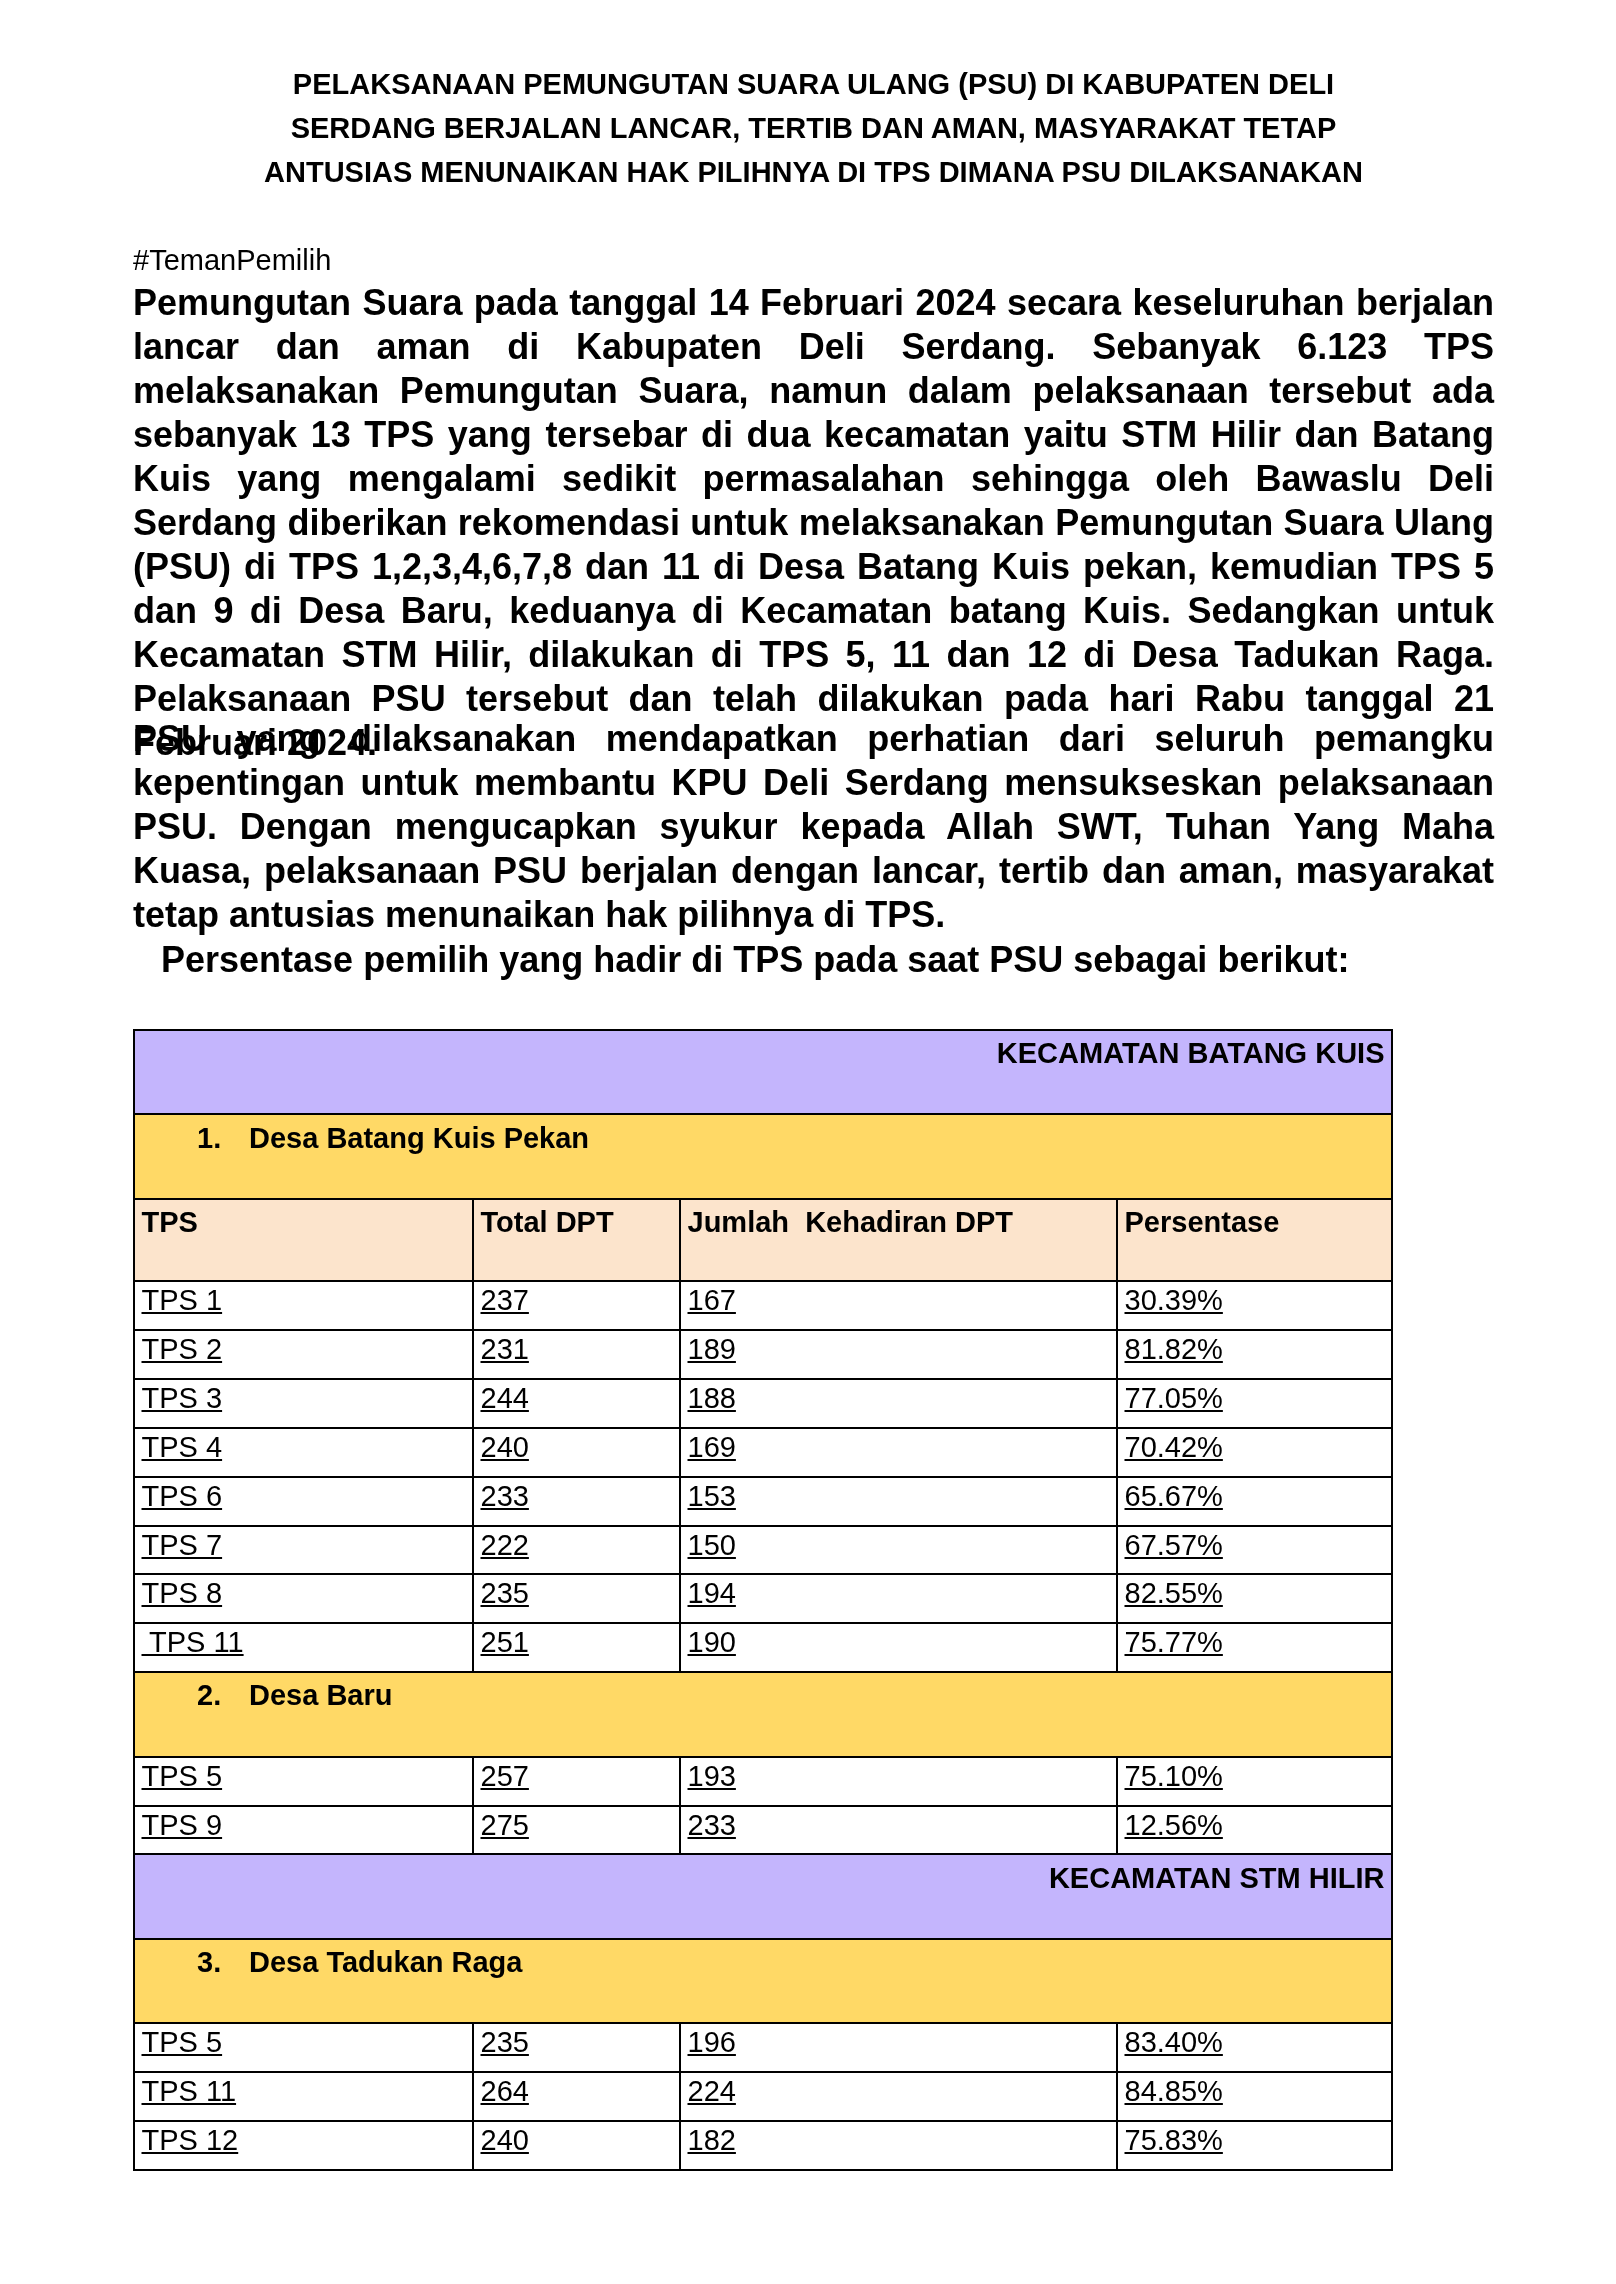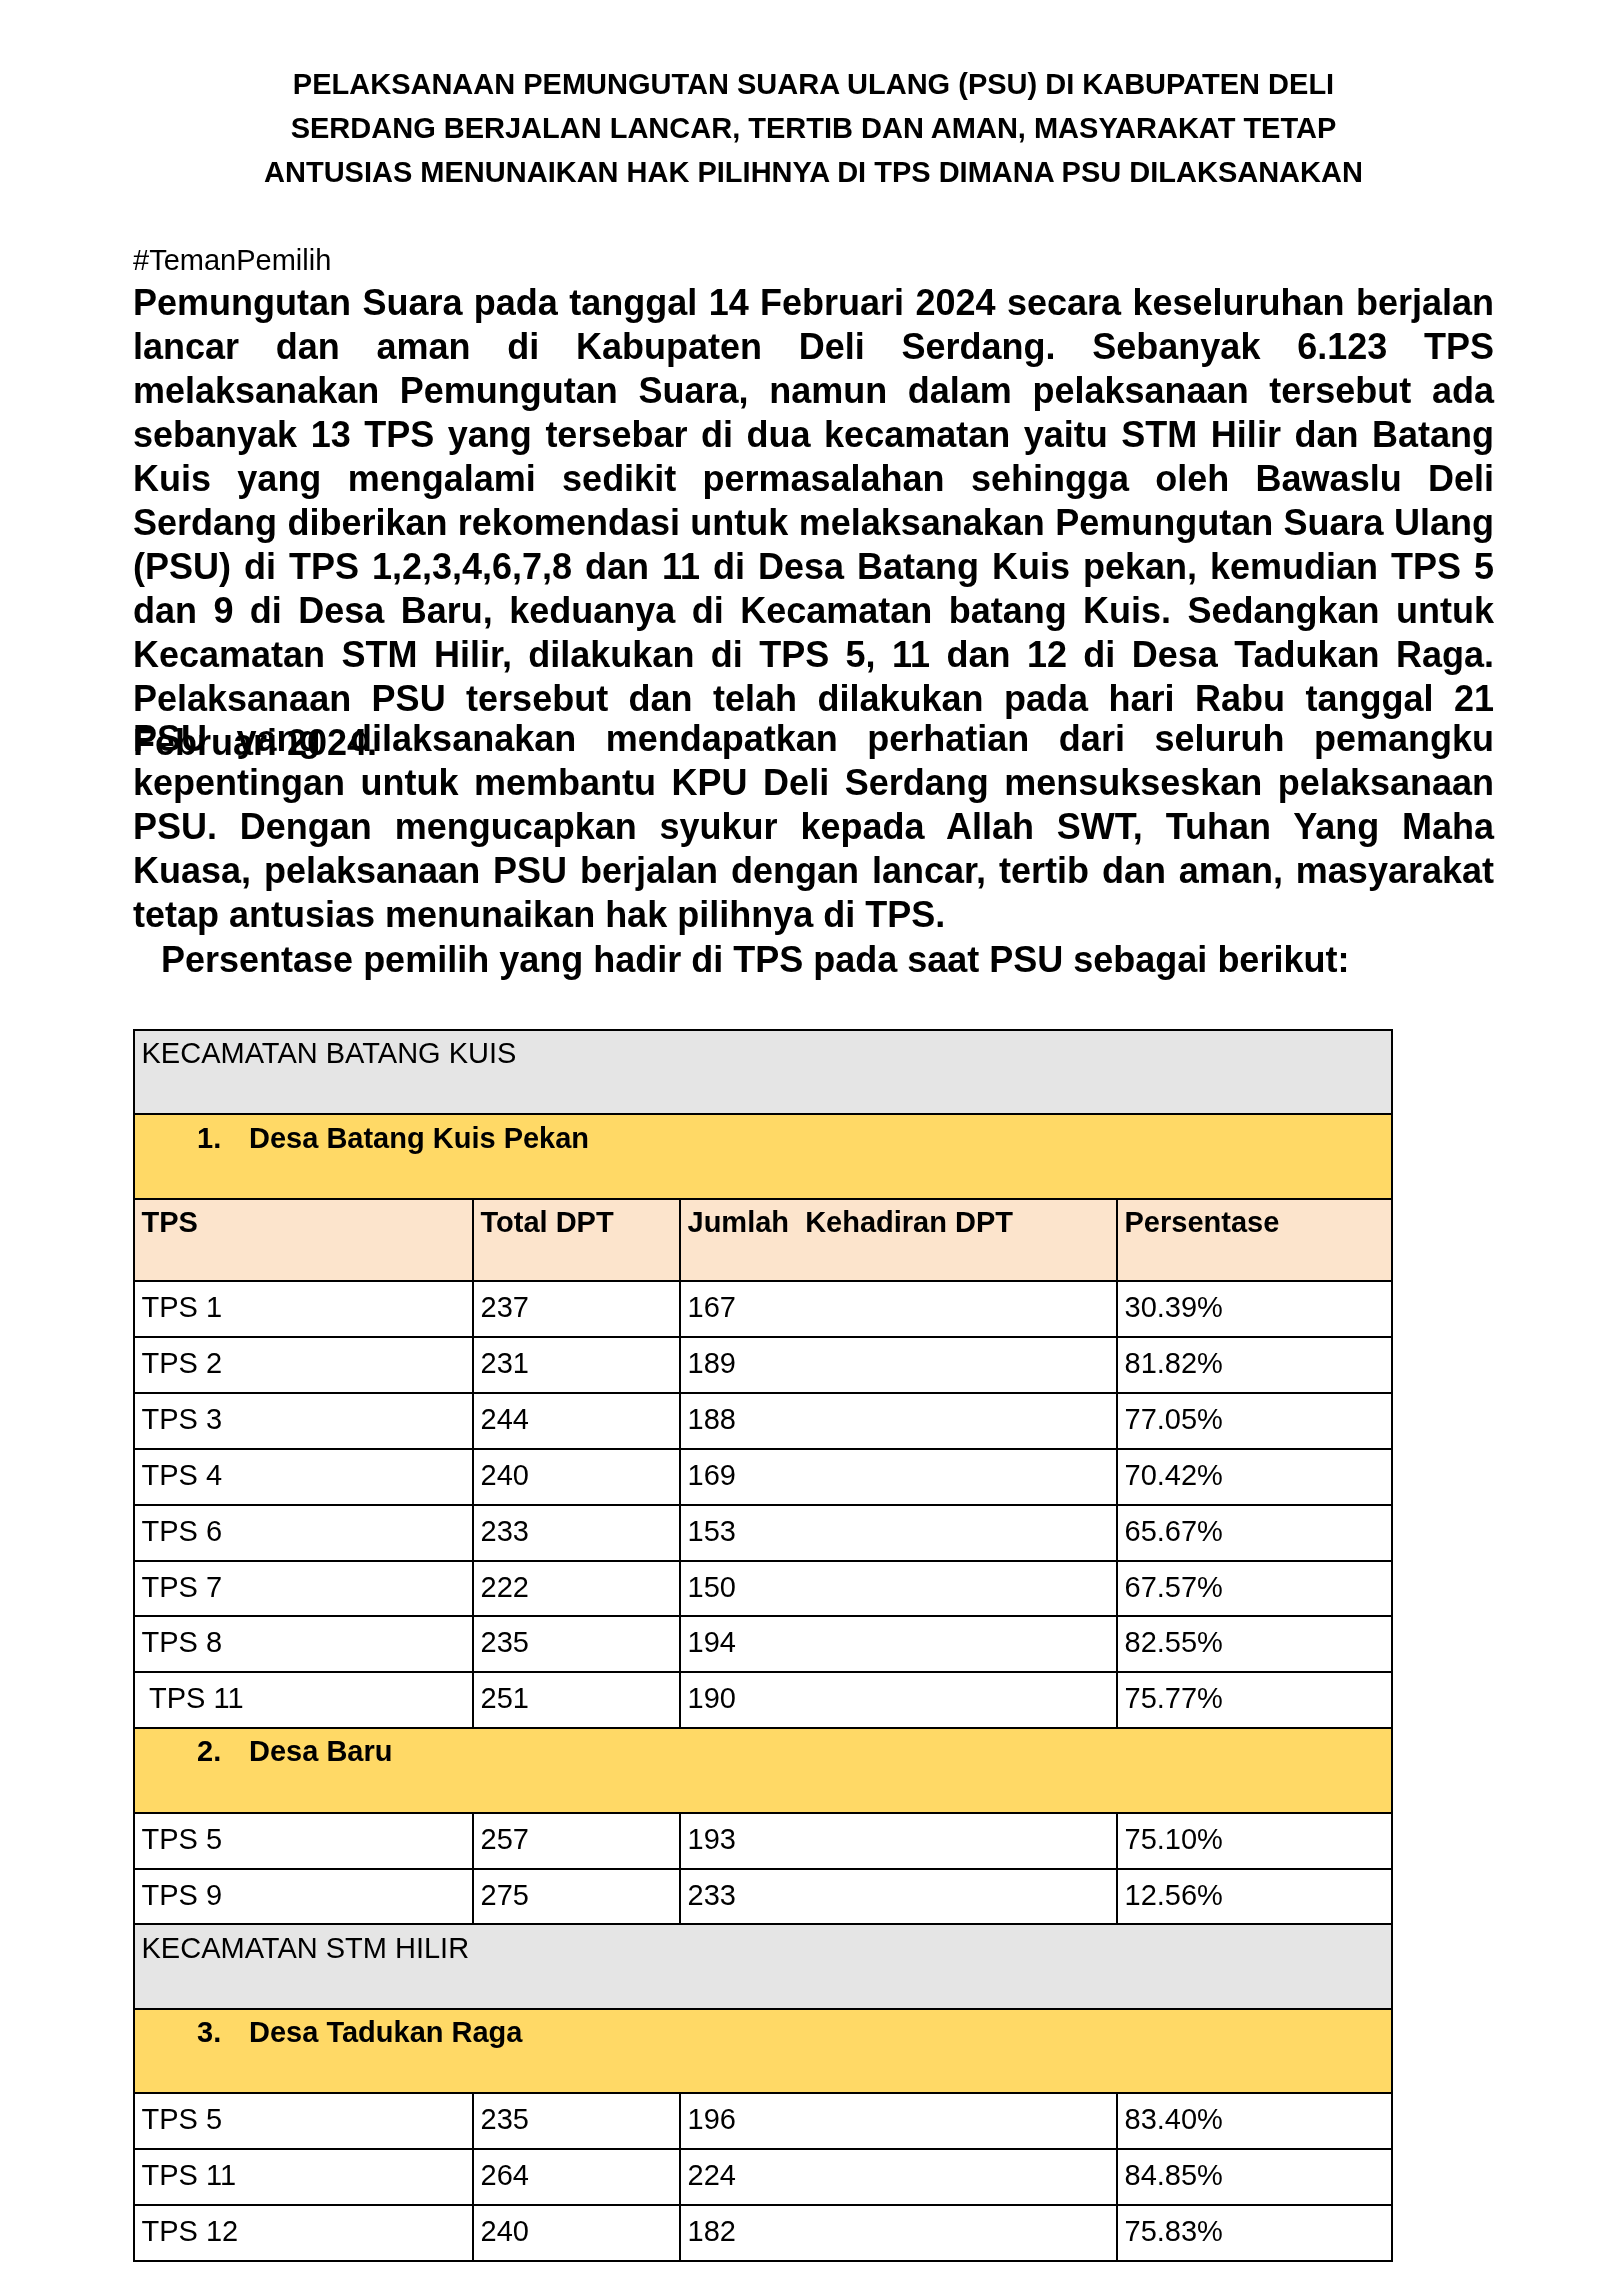--- a/index.html
+++ b/index.html
@@ -9,24 +9,24 @@
            font-weight: bold; font-size: 29px; line-height: 44px; }
   .hashtag { position: absolute; left: 133px; top: 238px; font-size: 29px; line-height: 44px; }
   .para { position: absolute; left: 133px; width: 1361px; font-size: 36px; line-height: 44px;
           text-align: justify; margin: 0; font-weight: bold; }
   .p1 { top: 281px; }
   .p2 { top: 717px; }
   .p3 { top: 938px; margin-left: 28px; }
   table.psu { position: absolute; left: 133px; top: 1029px; width: 1258px;
               border-collapse: collapse; font-size: 29px; table-layout: fixed; }
   table.psu td { border: 2.6px solid #000; padding: 5.2px 6.5px; vertical-align: top; line-height: 34px; }
-  tr.kec td { background: #e5e5e5; font-weight: normal; text-align: left; height: 72px; }
+  tr.kec td { background: #c4b5fd; font-weight: bold; text-align: right; height: 72px; }
   tr.desa td { background: #FFD966; font-weight: bold; height: 72px; padding-left: 62px; }
   tr.hdr td { background: #FCE4CC; font-weight: bold; height: 70px; }
-  tr.row td { height: 42px; padding-top: 8px; padding-bottom: 3.9px; }
+  tr.row td { height: 42px; padding-top: 1px; padding-bottom: 3.9px; text-decoration: underline; }
   .num { display: inline-block; width: 52px; }
 </style>
 </head>
 <body>
 
 <div class="title">
   <div>PELAKSANAAN PEMUNGUTAN SUARA ULANG (PSU) DI KABUPATEN DELI</div>
   <div>SERDANG BERJALAN LANCAR, TERTIB DAN AMAN, MASYARAKAT TETAP</div>
   <div>ANTUSIAS MENUNAIKAN HAK PILIHNYA DI TPS DIMANA PSU DILAKSANAKAN</div>
 </div>

